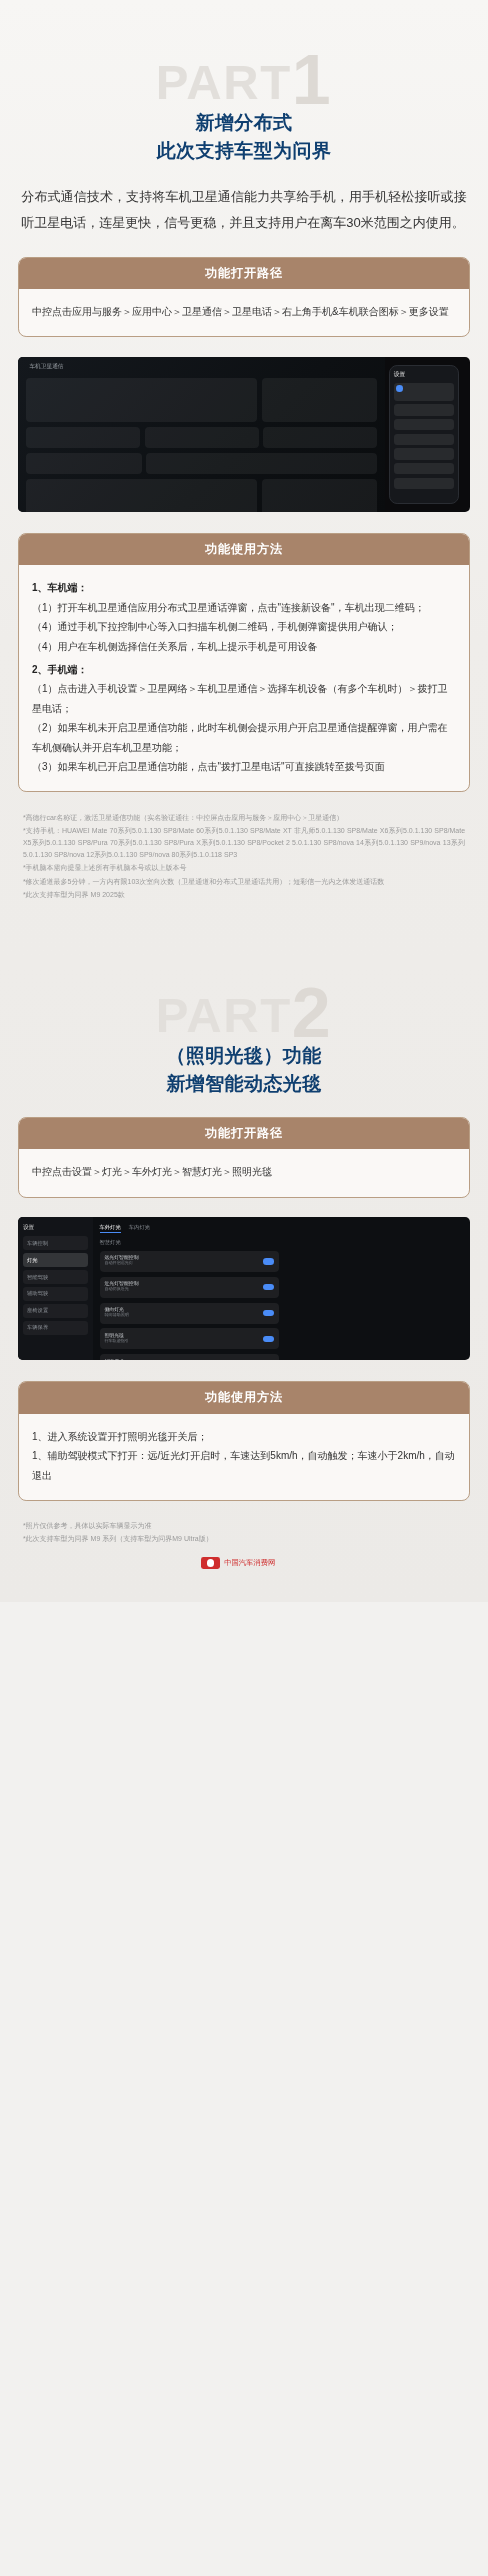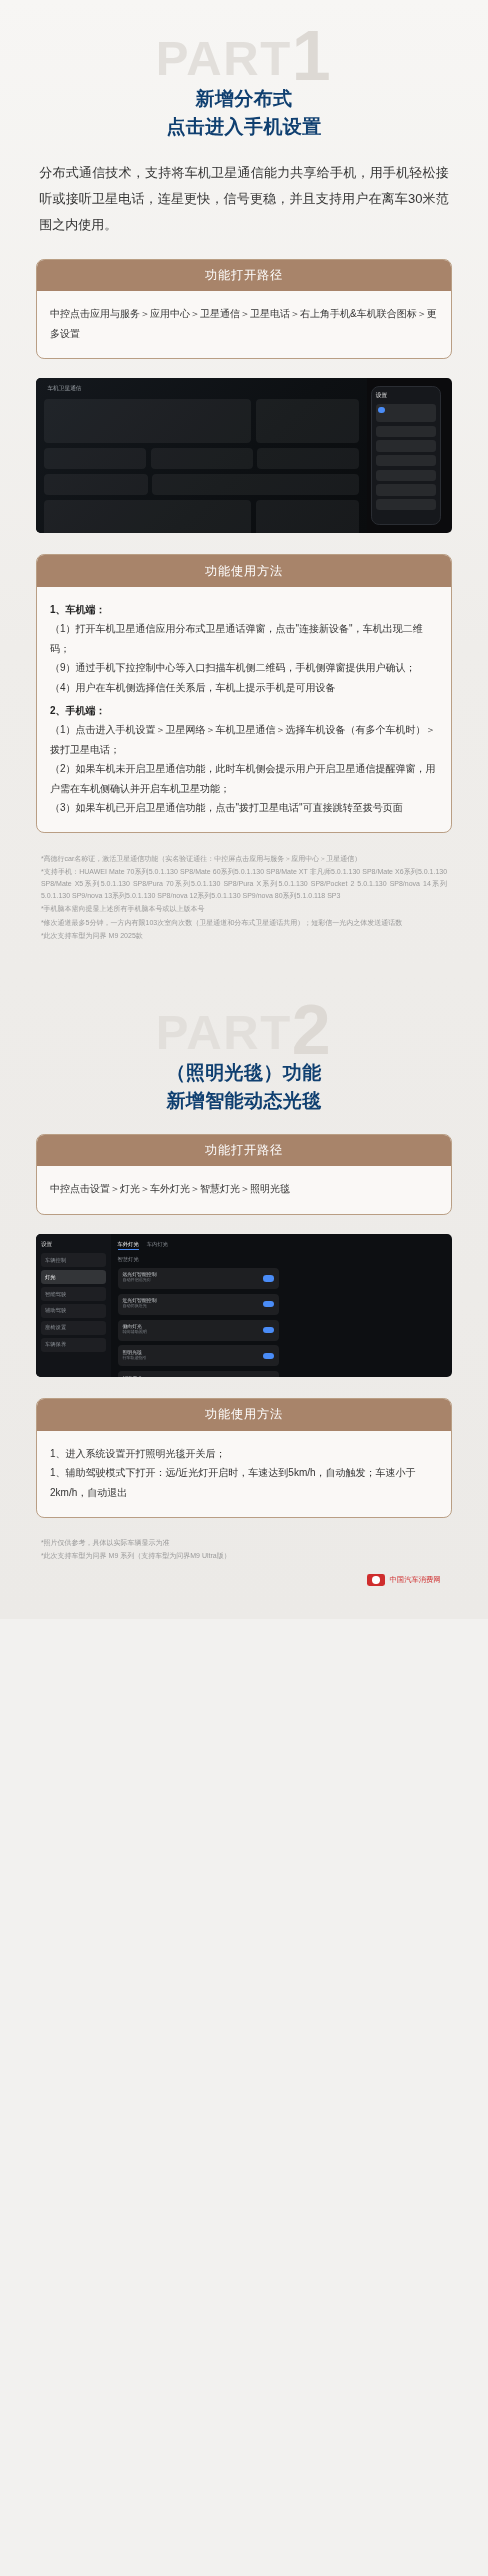--- a/index.html
+++ b/index.html
@@ -9,21 +9,21 @@
     font-family: "Liberation Sans", sans-serif;
     color: #2b2b2b;
   }
   .page {
     width: 488px;
     position: relative;
     background: linear-gradient(180deg, #f7f6f4 0%, #efedea 40%, #eceae7 100%);
     padding-bottom: 33px;
     overflow: hidden;
   }
-  .part-block { position: relative; padding: 0 36px; }
+  .part-block { position: relative; padding: 0 18px; margin-top: 24px; }
 
   .part-watermark {
     font-family: "Liberation Sans", sans-serif;
     font-size: 49px;
     font-weight: bold;
     letter-spacing: 1.6px;
     color: #e2dfdb;
     text-align: center;
     line-height: 1;
     padding-top: 21px;
@@ -60,21 +60,21 @@
     border: 0.8px solid #b99e84;
     border-radius: 8.1px;
     background: #faf8f6;
     overflow: hidden;
     margin-bottom: 19.5px;
   }
   .card-header {
     background: #a8846a;
     color: #fff;
     font-size: 12.2px;
-    font-weight: normal;
+    font-weight: bold;
     text-align: center;
     padding: 7.3px 0;
     letter-spacing: 0.8px;
   }
   .card-body {
     padding: 13px 13px 14.7px 13px;
     font-size: 10px;
     line-height: 1.95;
     color: #333;
   }
@@ -187,21 +187,21 @@
     line-height: 1.75;
     color: #9a9a9a;
     padding: 0 4.9px;
     margin-bottom: 8.1px;
     text-align: justify;
   }
   .footnotes p { margin-bottom: 0.8px; }
 
   .bottom-bar {
     display: flex;
-    justify-content: flex-end;
+    justify-content: center;
     align-items: center;
     padding: 3.3px 11.4px 0 0;
   }
   .logo-pill {
     display: flex; align-items: center; gap: 3.3px;
     background: #cf2d2d; color: #fff;
     font-size: 7.3px; padding: 2.4px 5.7px; border-radius: 2.4px;
   }
   .logo-pill .dot {
     width: 7.3px; height: 7.3px; border-radius: 50%;
@@ -216,21 +216,21 @@
 <div class="page">
 
   <div class="part-block">
 
     <div class="part-watermark">
       <span>PART</span><span class="num">1</span>
     </div>
 
     <div class="headline">
       <div>新增分布式</div>
-      <div>点击进入手机设置</div>
+      <div>此次支持车型为问界</div>
     </div>
 
     <div class="body-copy">分布式通信技术，支持将车机卫星通信能力共享给手机，用手机轻松接听或接听卫星电话，连星更快，信号更稳，并且支持用户在离车30米范围之内使用。</div>
 
     <div class="card">
       <div class="card-header">功能打开路径</div>
       <div class="card-body">中控点击应用与服务＞应用中心＞卫星通信＞卫星电话＞右上角手机&amp;车机联合图标＞更多设置</div>
     </div>
 
     <div class="shot shot1">
@@ -267,21 +267,21 @@
         <div class="phone-item"></div>
         <div class="phone-item"></div>
       </div>
     </div>
 
     <div class="card">
       <div class="card-header">功能使用方法</div>
       <div class="card-body">
         <span class="step-title first">1、车机端：</span>
         <p>（1）打开车机卫星通信应用分布式卫星通话弹窗，点击"连接新设备"，车机出现二维码；</p>
-        <p>（9）通过手机下拉控制中心等入口扫描车机侧二维码，手机侧弹窗提供用户确认；</p>
+        <p>（4）通过手机下拉控制中心等入口扫描车机侧二维码，手机侧弹窗提供用户确认；</p>
         <p>（4）用户在车机侧选择信任关系后，车机上提示手机是可用设备</p>
         <span class="step-title">2、手机端：</span>
         <p>（1）点击进入手机设置＞卫星网络＞车机卫星通信＞选择车机设备（有多个车机时）＞拨打卫星电话；</p>
         <p>（2）如果车机未开启卫星通信功能，此时车机侧会提示用户开启卫星通信提醒弹窗，用户需在车机侧确认并开启车机卫星功能；</p>
         <p>（3）如果车机已开启卫星通信功能，点击"拨打卫星电话"可直接跳转至拨号页面</p>
       </div>
     </div>
 
     <div class="footnotes">
       <p>*高德行car名称证，激活卫星通信功能（实名验证通往：中控屏点击应用与服务＞应用中心＞卫星通信）</p>

